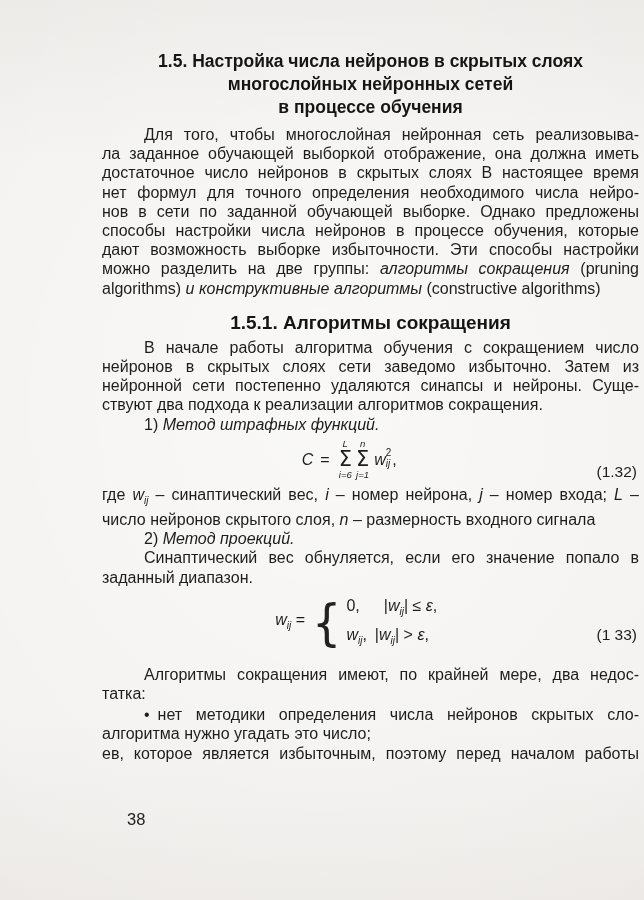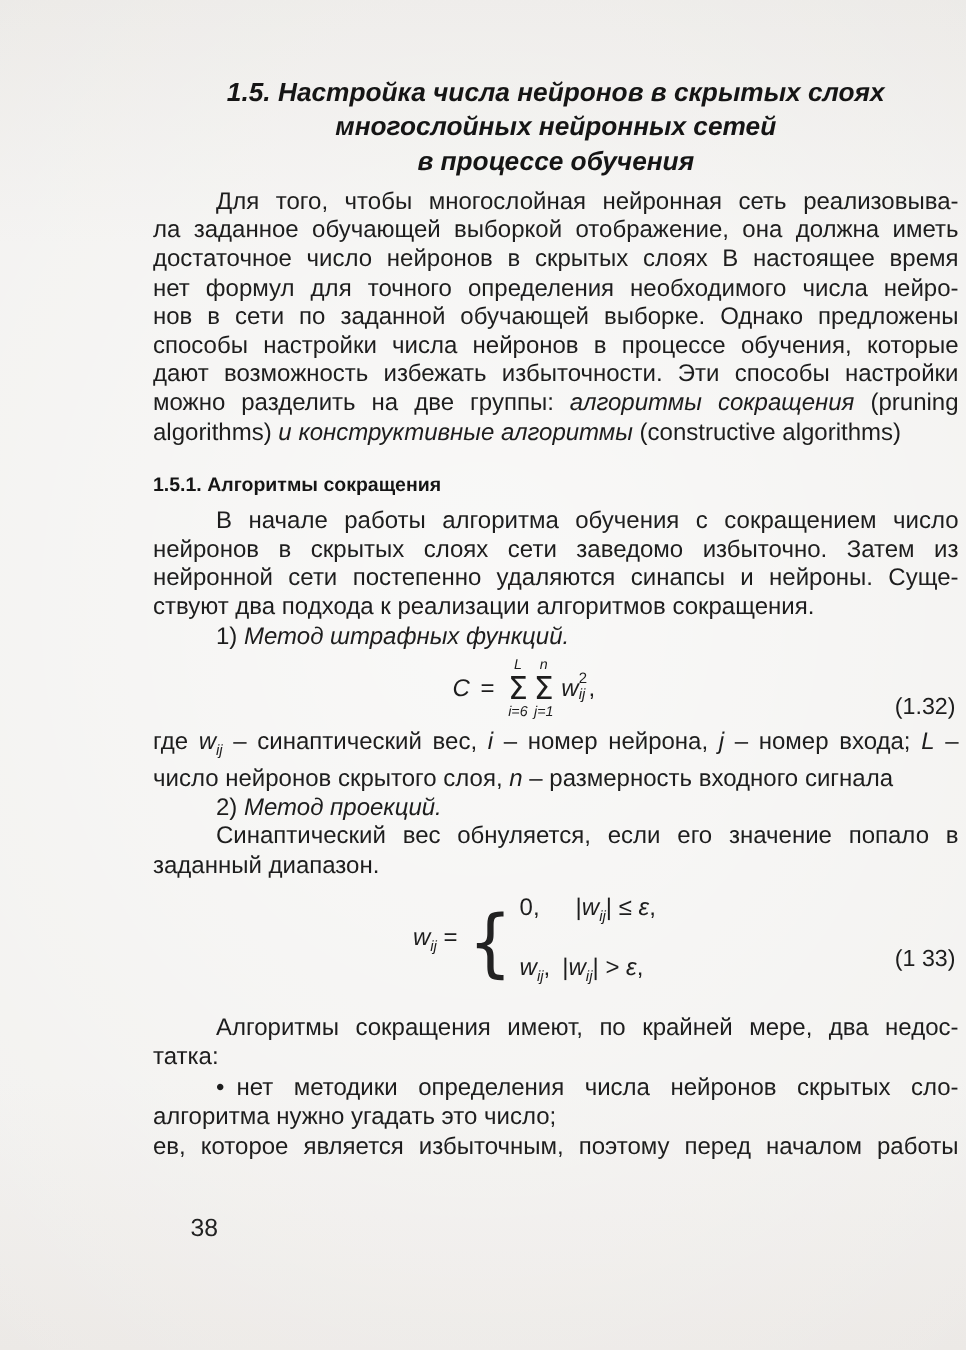--- a/index.html
+++ b/index.html
@@ -5,22 +5,22 @@
   html,body{margin:0;padding:0;}
   body{background:#d8d6d3;font-family:"Liberation Sans","DejaVu Sans",sans-serif;}
   .page{
     position:relative;width:644px;height:900px;overflow:hidden;
     background:
       radial-gradient(ellipse 120% 100% at 50% 45%, rgba(255,255,255,.55), rgba(0,0,0,0) 70%),
       linear-gradient(180deg,#ebe9e6 0%,#f2f1ef 18%,#f2f1ef 80%,#ece9e6 100%);
     color:#1d1d1d;
   }
   .content{margin:0 5px 0 102px;padding-top:50px;width:537px;box-sizing:border-box;}
-  .heading{margin:0 0 6px 0;font-size:17.5px;font-weight:bold;text-align:center;line-height:23px;color:#151515;font-style:italic;}
-  .subheading{margin:14px 0 4px 0;font-size:13px;font-weight:bold;text-align:left;line-height:22px;color:#151515;}
+  .heading{margin:0 0 6px 0;font-size:17.5px;font-weight:bold;text-align:center;line-height:23px;color:#151515;}
+  .subheading{margin:14px 0 4px 0;font-size:19px;font-weight:bold;text-align:center;line-height:22px;color:#151515;}
   .para{margin:0;}
   .line{font-size:16px;line-height:19.2px;text-align:justify;white-space:normal;}
   .line.just{text-align:justify;text-align-last:justify;}
   .line.ind{text-indent:42px;}
   .it{font-style:italic;}
   .sb{font-size:10px;vertical-align:-4px;}
   
   .eq-row{display:flex;align-items:center;margin:5px 0 4px 0;}
   .eq-body{flex:1;display:flex;justify-content:center;align-items:center;}
   .eq-num{font-size:15.5px;padding-right:2px;margin-top:24px;}
@@ -31,21 +31,21 @@
   .sum .lim{font-size:9.5px;line-height:1.1;}
   .sum .sig{font-size:21px;line-height:.95;font-family:"DejaVu Sans",sans-serif;}
   .wvar{margin-left:3px;}
   .stack{display:inline-flex;flex-direction:column;align-items:flex-start;line-height:1;vertical-align:middle;margin:0 1px 0 0;position:relative;top:-1px;}
   .stack span{font-size:10px;line-height:1.05;}
   
   .eq133row{margin:8px 0 14px 0;}
   .eq133row .eq-body{padding-left:14px;}
   .eq133lhs .line{text-align:left;}
   .brace{font-size:46px;line-height:1;font-family:"DejaVu Sans",sans-serif;font-weight:400;transform:scaleY(1.08);margin:0 5px 0 7px;color:#222;}
-  .cases{display:inline-flex;flex-direction:column;gap:13px;}
+  .cases{display:inline-flex;flex-direction:column;gap:2px;}
   .cases .line{text-align:left;line-height:21px;}
   .mt4{margin-top:4px;}
   .mt2{margin-top:2px;}
   .pagenum{position:absolute;left:127px;top:810px;font-size:16.5px;color:#222;}
 </style>
 </head>
 <body>
 
 <div class="page">
   <div class="content">
@@ -56,21 +56,21 @@
       <div>в процессе обучения</div>
     </h1>
 
     <div class="para">
         <div class="line just ind"><span>Для того, чтобы многослойная нейронная сеть реализовыва-</span></div>
         <div class="line just"><span>ла заданное обучающей выборкой отображение, она должна иметь</span></div>
         <div class="line just"><span>достаточное число нейронов в скрытых слоях В настоящее время</span></div>
         <div class="line just"><span>нет формул для точного определения необходимого числа нейро-</span></div>
         <div class="line just"><span>нов в сети по заданной обучающей выборке. Однако предложены</span></div>
         <div class="line just"><span>способы настройки числа нейронов в процессе обучения, которые</span></div>
-        <div class="line just"><span>дают возможность избежать избыточности. Эти способы настройки</span></div>
+        <div class="line just"><span>дают возможность выборке избыточности. Эти способы настройки</span></div>
         <div class="line just"><span>можно разделить на две группы: </span><span class="it">алгоритмы сокращения</span><span> (pruning</span></div>
         <div class="line"><span>algorithms) </span><span class="it">и конструктивные алгоритмы</span><span> (constructive algorithms)</span></div>
       </div>
 
     <h2 class="subheading">1.5.1. Алгоритмы сокращения</h2>
 
     <div class="para">
         <div class="line just ind"><span>В начале работы алгоритма обучения с сокращением число</span></div>
         <div class="line just"><span>нейронов в скрытых слоях сети заведомо избыточно. Затем из</span></div>
         <div class="line just"><span>нейронной сети постепенно удаляются синапсы и нейроны. Суще-</span></div>

